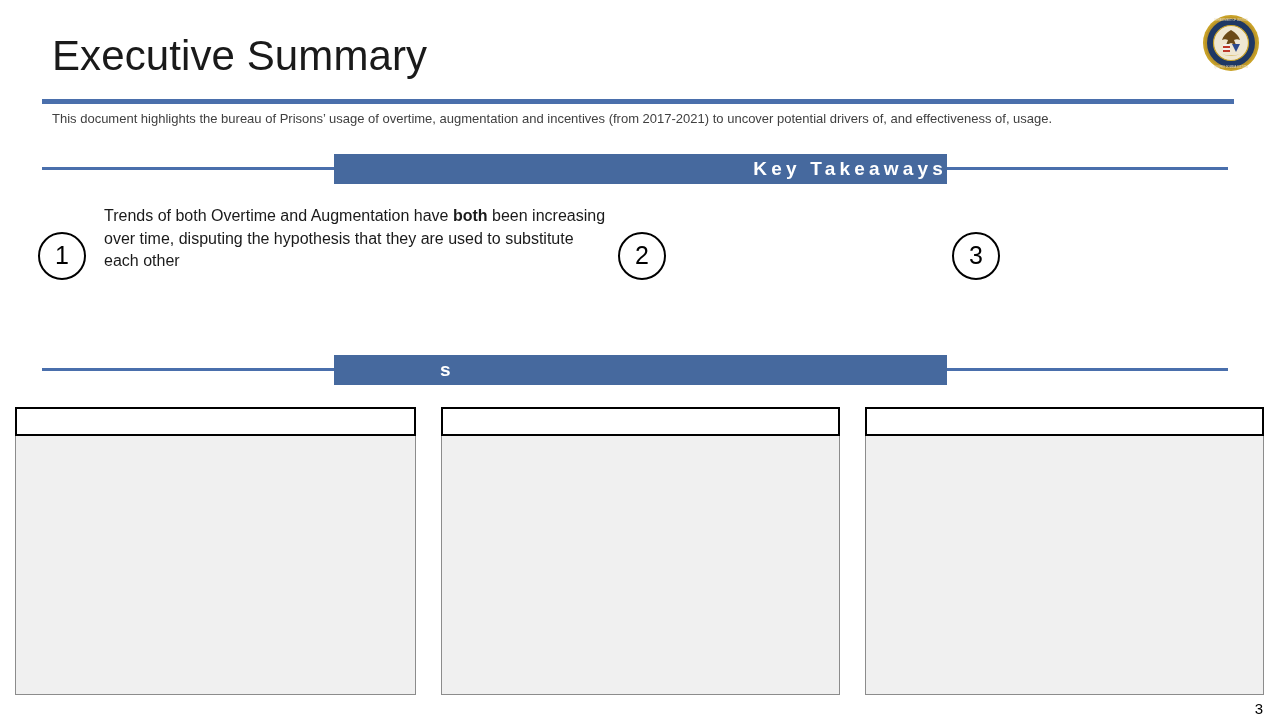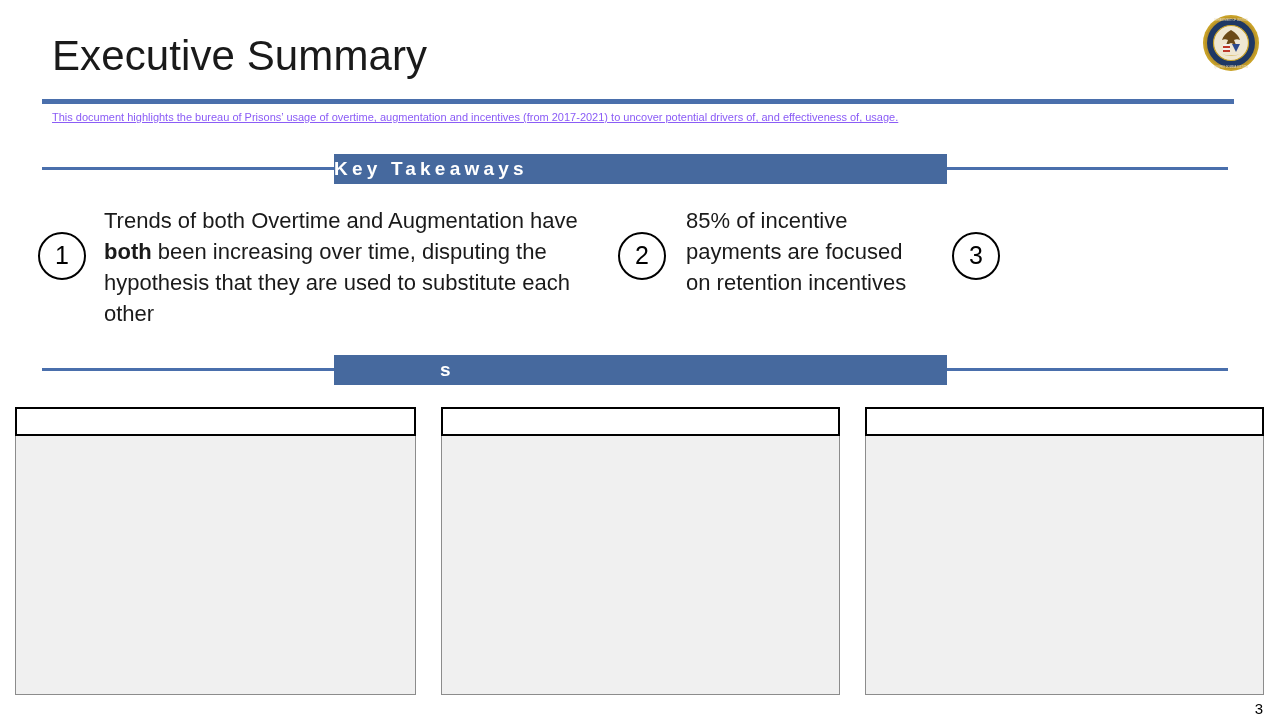--- a/index.html
+++ b/index.html
@@ -45,24 +45,23 @@
     width: 1192px;
     height: 5px;
     background: #4a6fac;
   }
 
   .subtitle {
     position: absolute;
     left: 52px;
     top: 110px;
     width: 1125px;
-    font-size: 11px;
+    font-size: 13px;
     line-height: 1.42;
-    color: #8b5cf6;
-    text-decoration: underline;
+    color: #404040;
   }
 
   
   .band {
     position: absolute;
     left: 42px;
     width: 1186px;
     height: 30px;
   }
   .band-line {
@@ -78,21 +77,21 @@
     left: 292px;
     top: 0;
     width: 613px;
     height: 30px;
     background: #46699e;
     color: #ffffff;
     font-size: 19px;
     font-weight: bold;
     letter-spacing: 4.2px;
     line-height: 30px;
-    text-align: left;
+    text-align: right;
     box-sizing: border-box;
   }
   .band-label.left-ish {
     text-align: left;
     padding-left: 106px;
     letter-spacing: 2px;
   }
   #band-takeaways { top: 154px; }
   #band-secondary { top: 355px; }
 
@@ -117,21 +116,21 @@
     border: 2.4px solid #000000;
     border-radius: 50%;
     box-sizing: border-box;
     font-size: 25px;
     line-height: 43px;
     text-align: center;
     color: #000000;
     margin-top: 27px;
   }
   .takeaway .ttext {
-    font-size: 22px;
+    font-size: 16px;
     line-height: 1.41;
     color: #1a1a1a;
   }
   .takeaway .ttext b { font-weight: bold; }
 
   #takeaway-1 { left: 38px; width: 570px; }
   #takeaway-1 .ttext { margin-left: 18px; width: 502px; }
   #takeaway-2 { left: 618px; width: 290px; }
   #takeaway-2 .ttext { margin-left: 20px; width: 222px; }
   #takeaway-3 { left: 952px; width: 300px; }
@@ -202,21 +201,20 @@
 
 <div class="takeaways">
 
   <div class="takeaway" id="takeaway-1">
     <div class="badge">1</div>
     <div class="ttext"><span>Trends of both Overtime and Augmentation have </span><b>both</b><span> been increasing over time, disputing the hypothesis that they are used to substitute each other</span></div>
   </div>
 
   <div class="takeaway" id="takeaway-2">
     <div class="badge">2</div>
-    <div class="ttext">85% of incentive payments are focused on retention incentives</div>
   </div>
 
   <div class="takeaway" id="takeaway-3">
     <div class="badge">3</div>
   </div>
 
 </div>
 
 <div class="band" id="band-secondary">
   <div class="band-line"></div>

